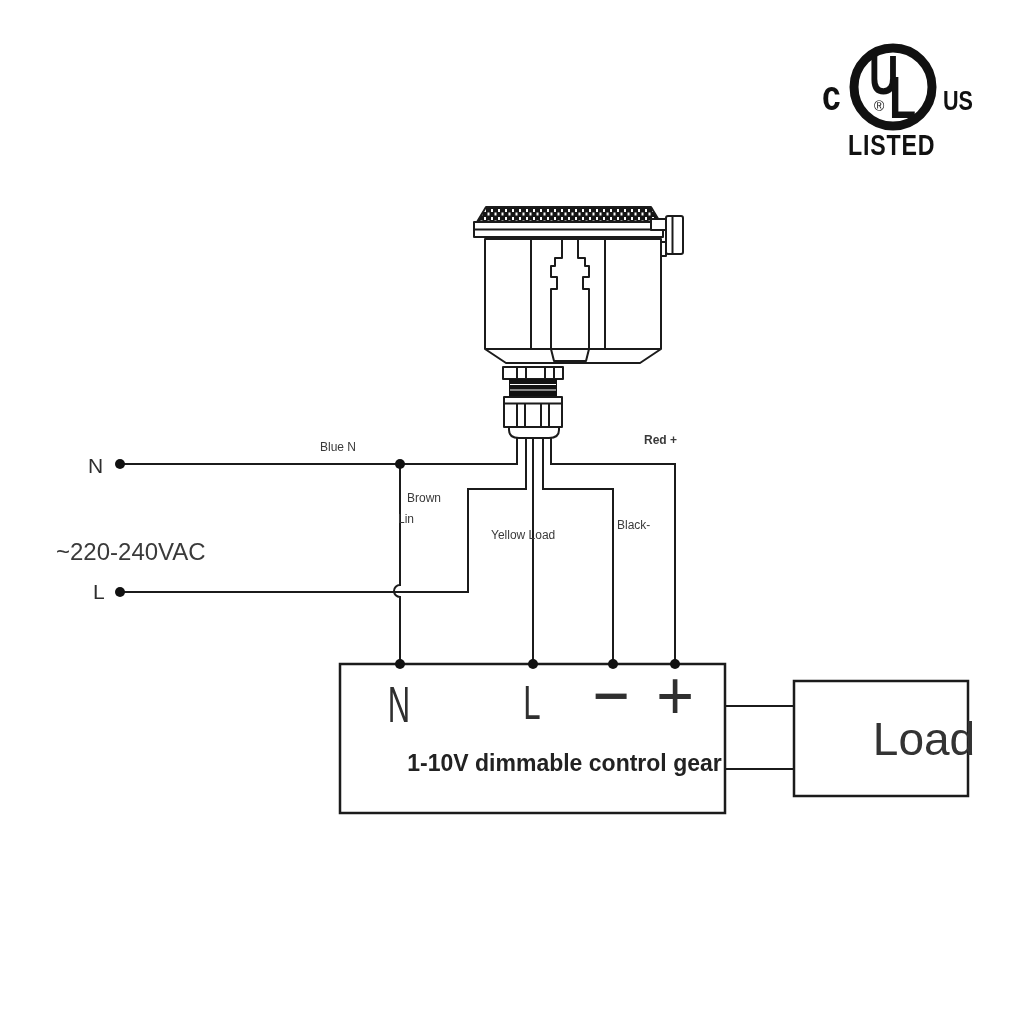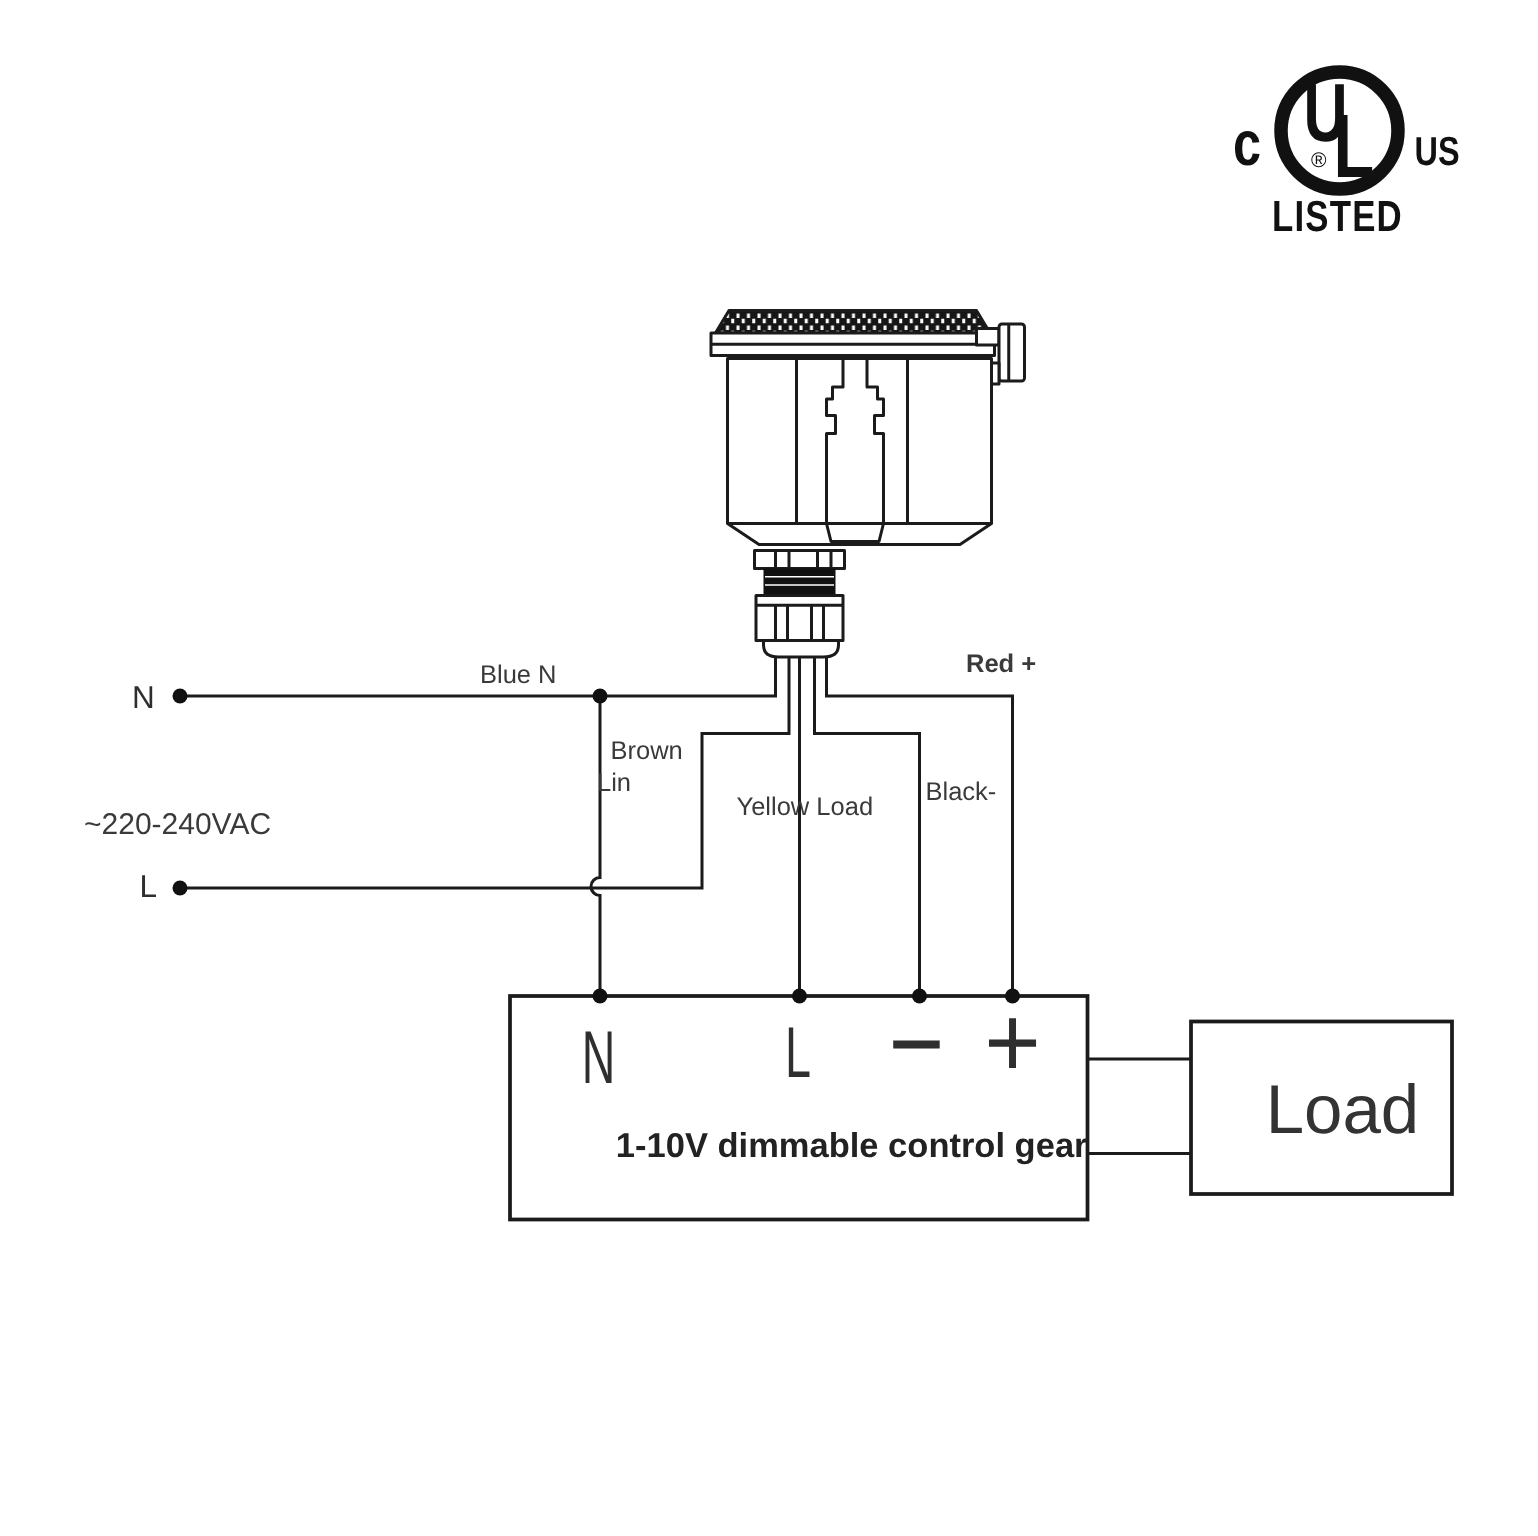--- a/index.html
+++ b/index.html
@@ -2,31 +2,31 @@
 <html><head>
 <meta charset="utf-8">
 <style>
   html,body{margin:0;padding:0;background:#fff;}
   .canvas{
     position:relative;width:1025px;height:1024px;background:#ffffff;
     font-family:"Liberation Sans",sans-serif;overflow:hidden;
   }
   .art{position:absolute;left:0;top:0;}
   .lbl{position:absolute;white-space:nowrap;color:#3a3a3a;line-height:1.2;}
-  .small{font-size:17px;}
+  .small{font-size:12px;}
   .mains{font-size:21px;color:#2e2e2e;}
-  .volt{font-size:20px;color:#3a3a3a;}
+  .volt{font-size:24px;color:#3a3a3a;}
   .term{position:absolute;width:60px;text-align:center;color:#2f2f2f;font-weight:400;line-height:1;}
   .term-n{font-size:50px;transform:scaleX(.62);}
   .term-l{font-size:48px;transform:scaleX(.65);}
   .term-minus{font-size:75px;transform:scaleX(.85);}
   .term-plus{font-size:68px;transform:scaleX(.95);}
-  .caption{position:absolute;left:340px;top:750px;width:385px;text-align:right;
-    font-size:23px;font-weight:bold;color:#222;}
-  .load-lbl{position:absolute;left:808px;top:712px;width:174px;text-align:center;
+  .caption{position:absolute;left:340px;top:750px;width:385px;text-align:center;
+    font-size:23px;font-weight:bold;color:#222;padding-left:32px;}
+  .load-lbl{position:absolute;left:837px;top:712px;width:174px;text-align:center;
     font-size:46px;color:#333;}
   
   .ulmark span{position:absolute;color:#111;line-height:1;}
   .ul-c{left:822px;top:75px;font-size:42px;font-weight:bold;transform:scaleX(.8);transform-origin:left top;}
   .ul-u{left:869px;top:48px;font-size:55px;font-weight:bold;transform:scaleX(.74);transform-origin:left top;}
   .ul-l{left:889px;top:68px;font-size:60px;font-weight:bold;transform:scaleX(.74);transform-origin:left top;}
   .ul-r{left:874px;top:99px;font-size:14px;font-weight:normal;}
   .ul-us{left:943px;top:88px;font-size:27px;font-weight:bold;transform:scaleX(.8);transform-origin:left top;}
   .ul-listed{left:848px;top:131px;font-size:29px;font-weight:bold;letter-spacing:1px;transform:scaleX(.8);transform-origin:left top;}
 </style>

